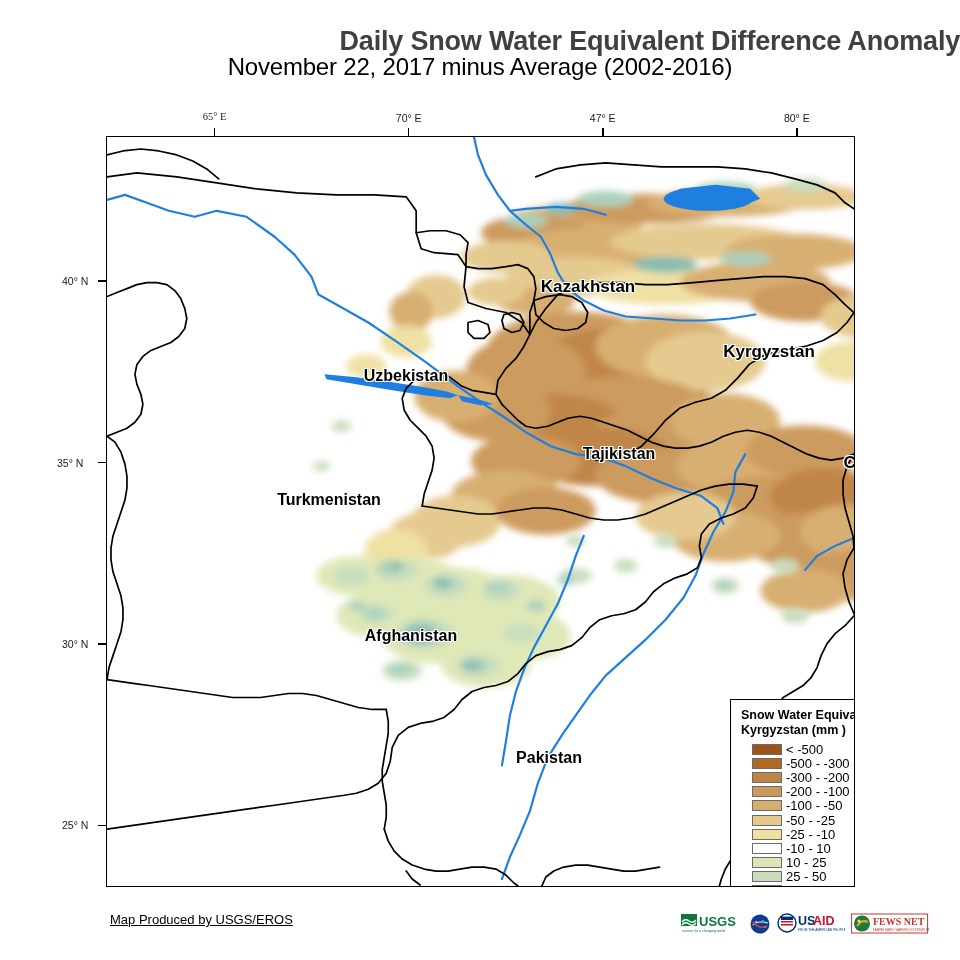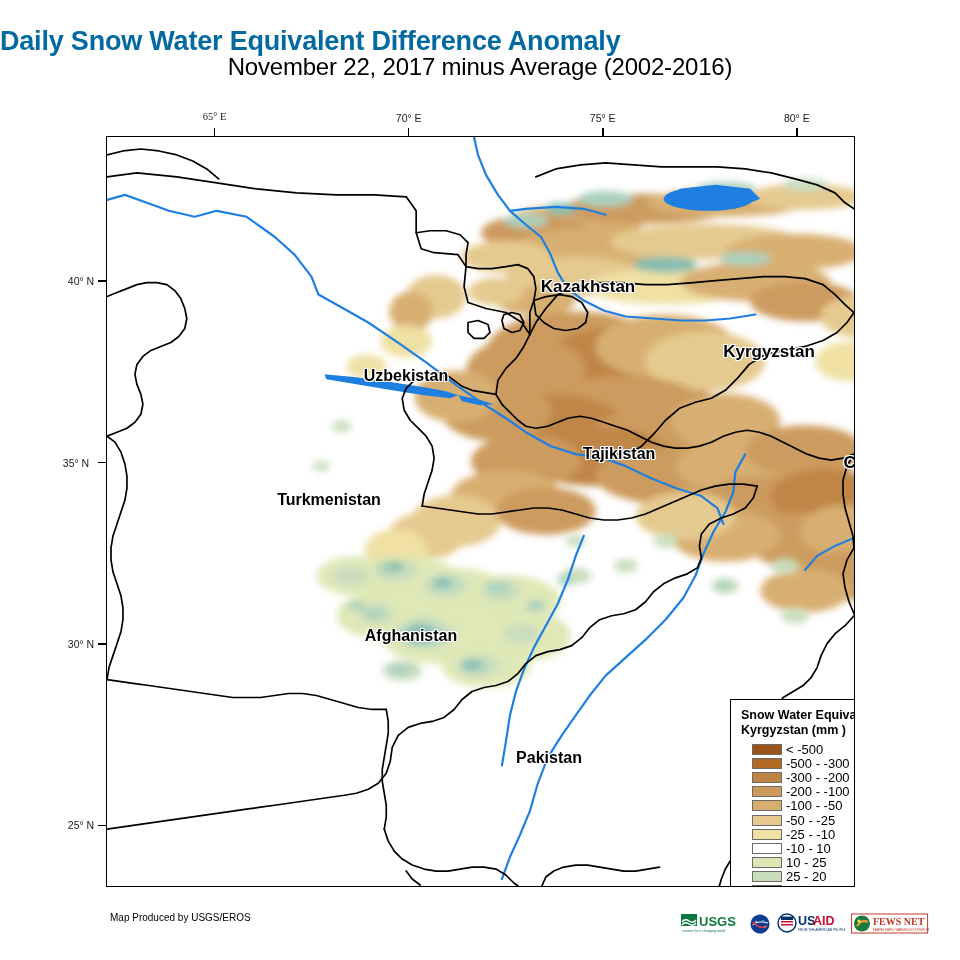--- a/index.html
+++ b/index.html
@@ -7,22 +7,22 @@
     width:960px;height:960px;
     background:#ffffff;
     font-family:"Liberation Sans", sans-serif;
     position:relative;
     overflow:hidden;
     -webkit-font-smoothing:antialiased;
   }
   
   #title{
     position:absolute;left:0;top:26px;width:960px;
-    text-align:left;
-    font-size:27px;font-weight:bold;color:#0369a1;
+    text-align:right;
+    font-size:27px;font-weight:bold;color:#404040;
     letter-spacing:-0.2px;
   }
   #subtitle{
     position:absolute;left:0;top:53px;width:960px;
     text-align:center;
     font-size:24px;font-weight:normal;color:#000;
     letter-spacing:-0.2px;
   }
 
   
@@ -41,21 +41,21 @@
     position:absolute;
     font-size:10.5px;color:#1a1a1a;
     transform:translateX(-50%);
     white-space:nowrap;
   }
   .lat-label{
     position:absolute;
     font-size:10.5px;color:#1a1a1a;
     transform:translateY(-50%);
     white-space:nowrap;
-    text-align:center;
+    text-align:left;
   }
   .tick-v{position:absolute;width:1.6px;background:#000;}
   .tick-h{position:absolute;height:1.6px;background:#000;}
 
   
   .country-label{
     position:absolute;
     font-weight:bold;
     color:#000;
     white-space:nowrap;
@@ -92,41 +92,41 @@
     margin-right:4px;
   }
   .legend-text{
     font-size:13px;color:#000;line-height:13px;
     white-space:nowrap;
   }
 
   
   #credit{
     position:absolute;left:110px;top:912px;
-    font-size:10px;color:#000;
+    font-size:13px;color:#000;text-decoration:underline;
   }
   #logos{
     position:absolute;left:681px;top:908px;
     display:flex;align-items:center;gap:6px;height:30px;
   }
   .logo{height:24px;display:flex;align-items:flex-end;}
   .logo svg{display:block;}
 </style>
 </head>
 <body>
 
 <div id="title">Daily Snow Water Equivalent Difference Anomaly</div>
 <div id="subtitle">November 22, 2017 minus Average (2002-2016)</div>
 
 <div id="graticule-labels">
     <div class="lon-label" style="left: 214.663px; top: 111px; font-family: Liberation Serif, serif;">65° E</div>
     <div class="tick-v" style="left: 213.863px; top: 128px; height: 9px;"></div>
     <div class="lon-label" style="left: 408.705px; top: 112px;">70° E</div>
     <div class="tick-v" style="left: 407.905px; top: 128px; height: 9px;"></div>
-    <div class="lon-label" style="left: 602.746px; top: 112px;">75° E</div>
+    <div class="lon-label" style="left: 602.746px; top: 112px;">47° E</div>
     <div class="tick-v" style="left: 601.946px; top: 128px; height: 9px;"></div>
     <div class="lon-label" style="left: 796.788px; top: 112px;">80° E</div>
     <div class="tick-v" style="left: 795.988px; top: 128px; height: 9px;"></div>
     <div class="lat-label" style="left: 62px; top: 281.121px; width: 38px;">40° N</div>
     <div class="tick-h" style="left: 98px; top: 280.321px; width: 9px;"></div>
     <div class="lat-label" style="left: 57px; top: 462.522px; width: 38px;">35° N</div>
     <div class="tick-h" style="left: 98px; top: 461.722px; width: 9px;"></div>
     <div class="lat-label" style="left: 62px; top: 643.923px; width: 38px;">30° N</div>
     <div class="tick-h" style="left: 98px; top: 643.123px; width: 9px;"></div>
     <div class="lat-label" style="left: 62px; top: 825.324px; width: 38px;">25° N</div>
@@ -440,21 +440,21 @@
         <div class="legend-row">
           <span class="legend-swatch" style="background: rgb(255, 255, 255);"></span>
           <span class="legend-text">-10 - 10</span>
         </div>
         <div class="legend-row">
           <span class="legend-swatch" style="background: rgb(222, 231, 180);"></span>
           <span class="legend-text">10 - 25</span>
         </div>
         <div class="legend-row">
           <span class="legend-swatch" style="background: rgb(199, 221, 187);"></span>
-          <span class="legend-text">25 - 20</span>
+          <span class="legend-text">25 - 50</span>
         </div>
         <div class="legend-row">
           <span class="legend-swatch" style="background: rgb(169, 208, 187);"></span>
           <span class="legend-text">50 - 100</span>
         </div>
       </div>
 
   </div>
 </div>
 

